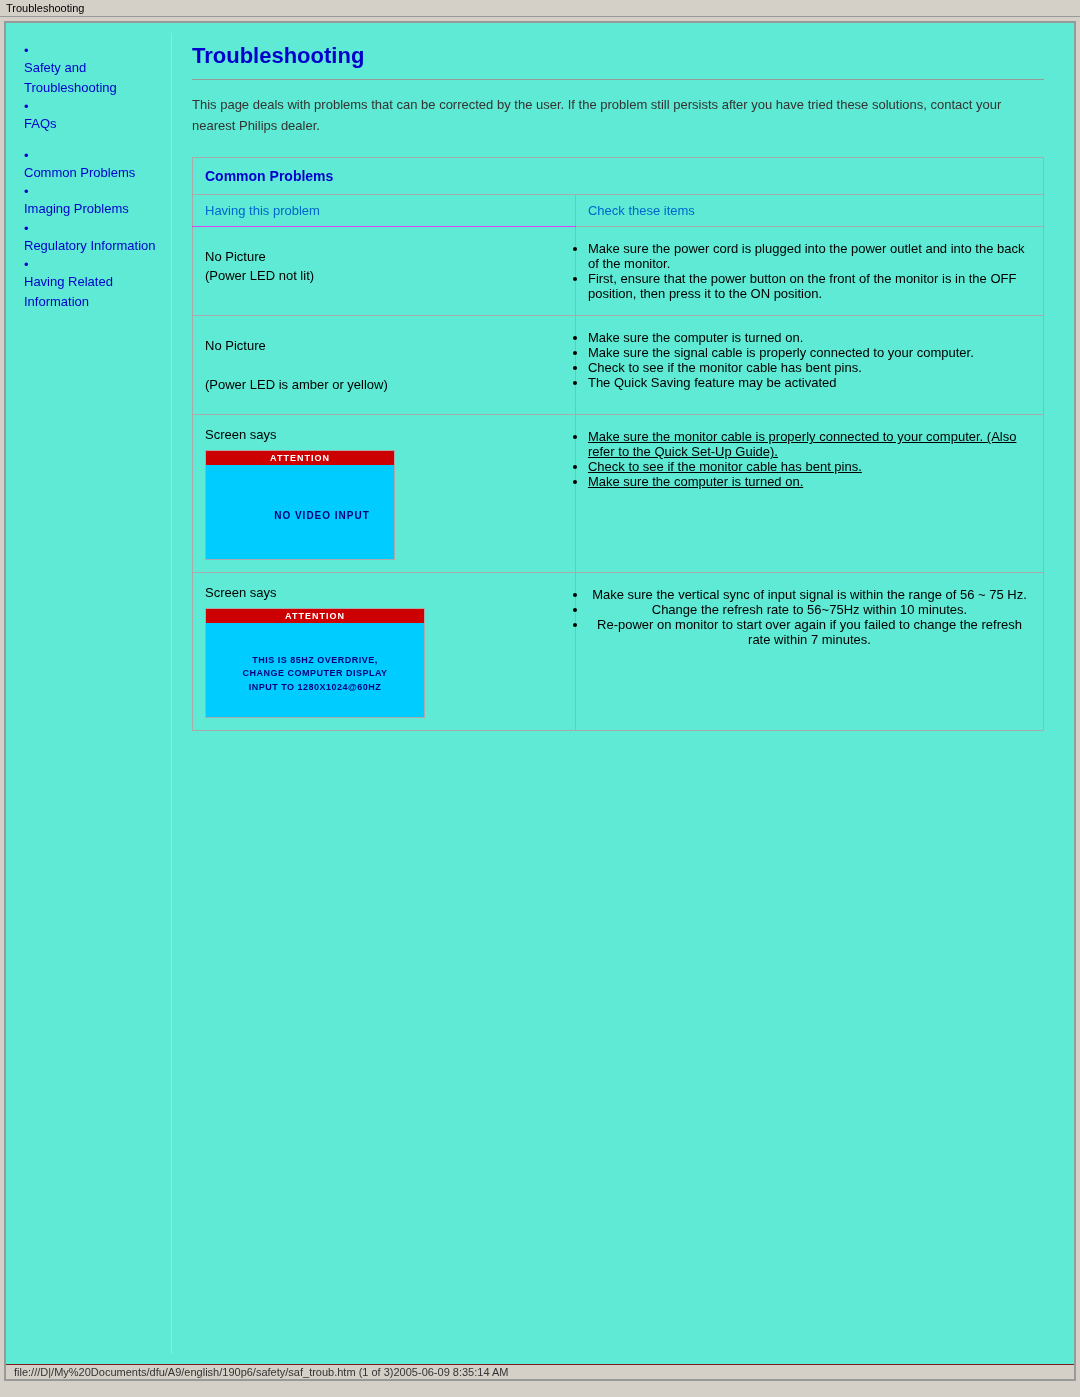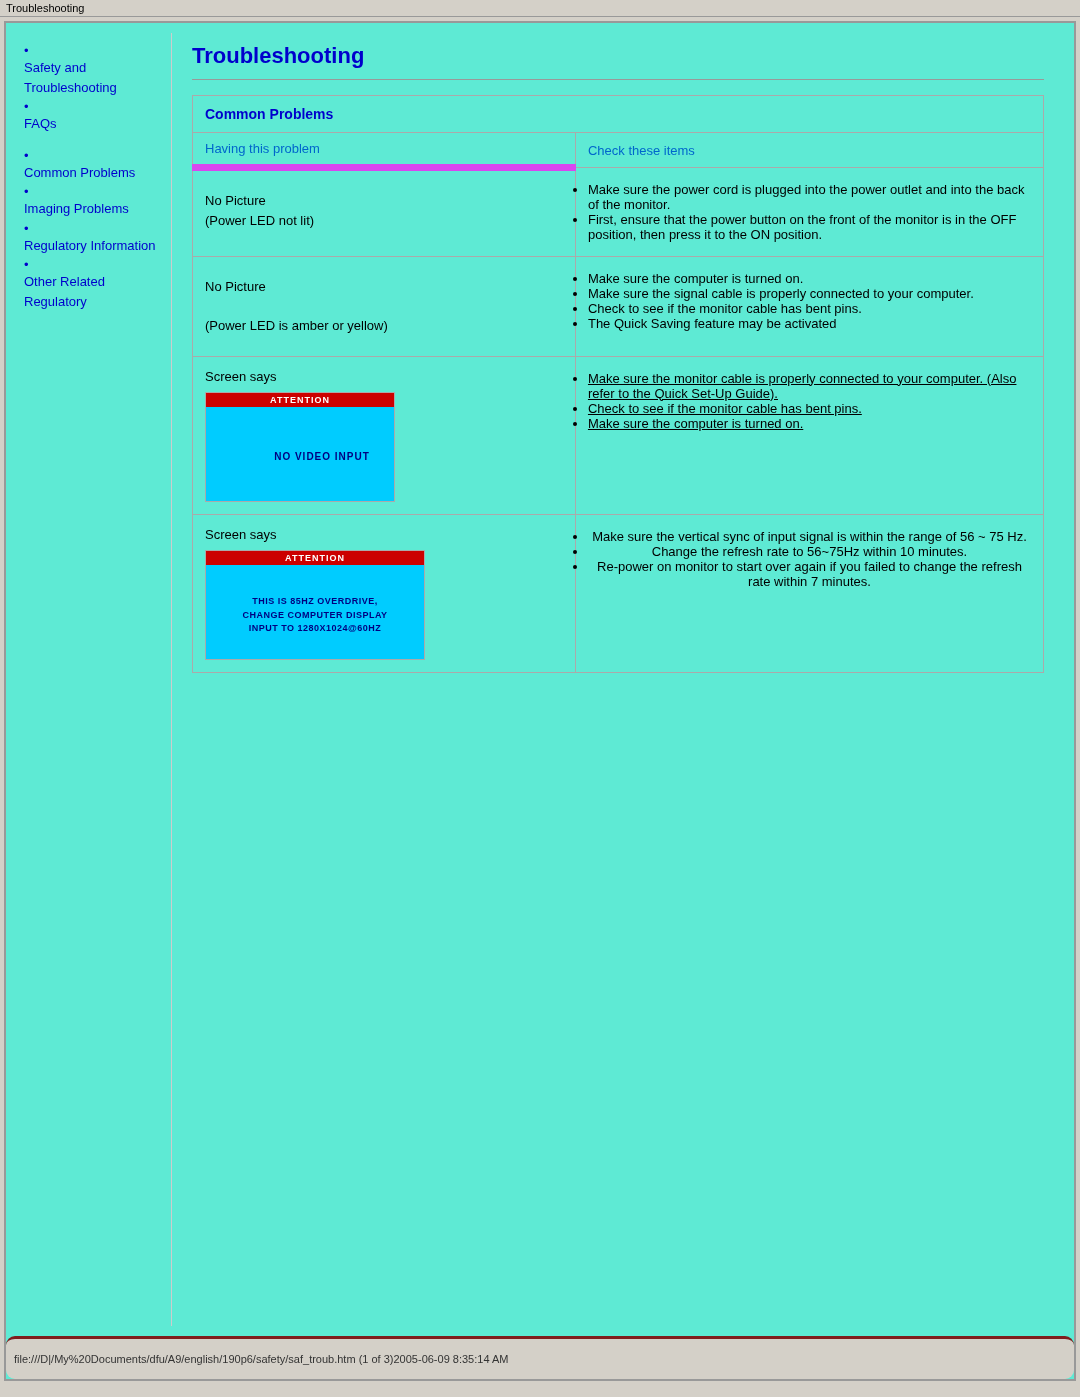--- a/index.html
+++ b/index.html
@@ -135,26 +135,25 @@
     .screen-text2 {
       color: #000080;
       font-size: 9px;
       font-weight: bold;
       letter-spacing: 0.5px;
       text-align: center;
       margin-top: 22px;
       line-height: 1.5;
     }
     .status-bar {
-      border-top: 3px solid #7f1d1d;
-      padding: 14px 8px;
+      border-top: 1px solid #7f1d1d;
+      padding: 1px 8px;
       font-size: 11px;
       color: #333;
       background: #d4d0c8;
-      border-radius: 9px;
     }
   </style>
 </head>
 <body>
 
 <div class="title-bar">
   <span>Troubleshooting</span>
 </div>
 
 <div class="browser-window">
@@ -171,35 +170,36 @@
       <div class="nav-item">
         <a class="sub-link">Common Problems</a>
       </div>
       <div class="nav-item">
         <a class="sub-link">Imaging Problems</a>
       </div>
       <div class="nav-item">
         <a class="sub-link">Regulatory Information</a>
       </div>
       <div class="nav-item">
-        <a class="sub-link">Other Related Regulatory</a>
+        <a class="sub-link">Having Related Information</a>
       </div>
     </div>
 
     <div class="main-content">
       <h1 class="page-title">Troubleshooting</h1>
       <hr class="divider">
+      <p class="intro-text">This page deals with problems that can be corrected by the user. If the problem still persists after you have tried these solutions, contact your nearest Philips dealer.</p>
 
       <table class="problems-table" style="border-collapse:collapse; width:100%;">
         <thead>
           <tr>
             <td colspan="2" class="table-title">Common Problems</td>
           </tr>
           <tr>
-            <td style="padding:8px 12px; color:#0066cc; font-size:13px; border-right:1px solid #aaa; border-bottom:7px solid #d946ef; border-top:1px solid #aaa; width:45%;">Having this problem</td>
+            <td style="padding:8px 12px; color:#0066cc; font-size:13px; border-right:1px solid #aaa; border-bottom:1px solid #d946ef; border-top:1px solid #aaa; width:45%;">Having this problem</td>
             <td style="padding:8px 12px; color:#0066cc; font-size:13px; border-bottom:1px solid #aaa; border-top:1px solid #aaa;">Check these items</td>
           </tr>
         </thead>
         <tbody>
 
           <tr style="border-bottom:1px solid #aaa;">
             <td style="padding:20px 12px; border-right:1px solid #aaa; border-bottom:1px solid #aaa; vertical-align:top; font-size:13px; line-height:1.5;">
               <span>No Picture<br>(Power LED not lit)</span>
             </td>
             <td style="padding:14px 12px; border-bottom:1px solid #aaa; vertical-align:top;">

